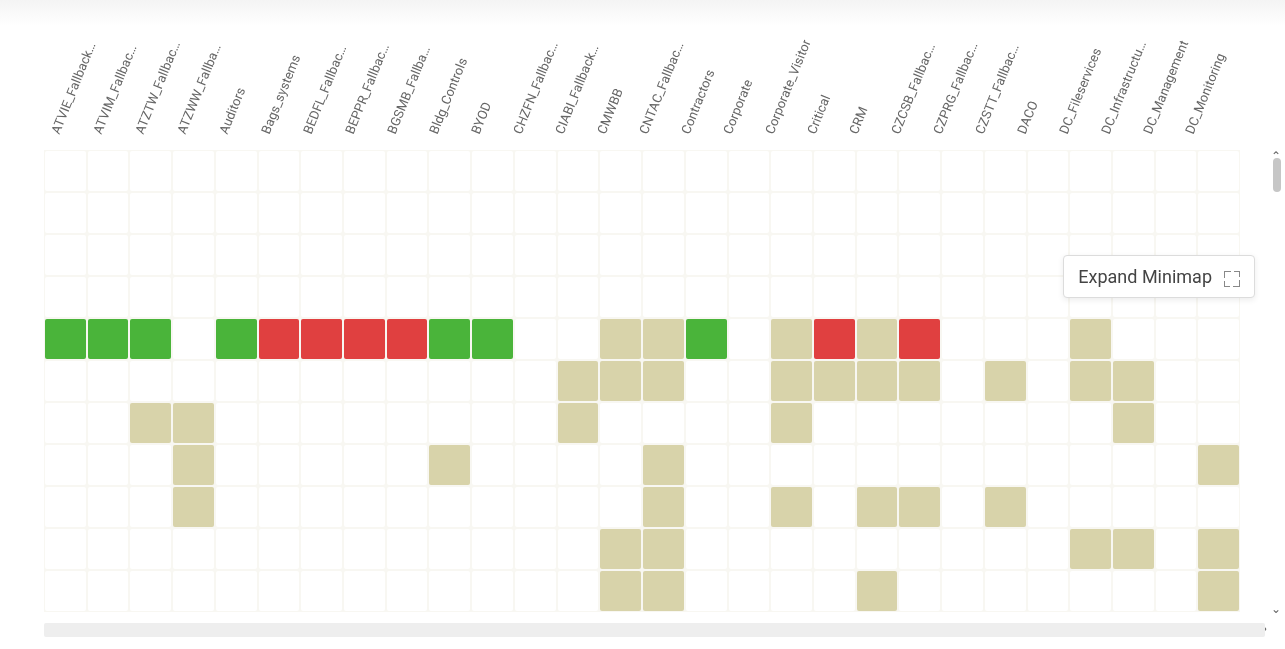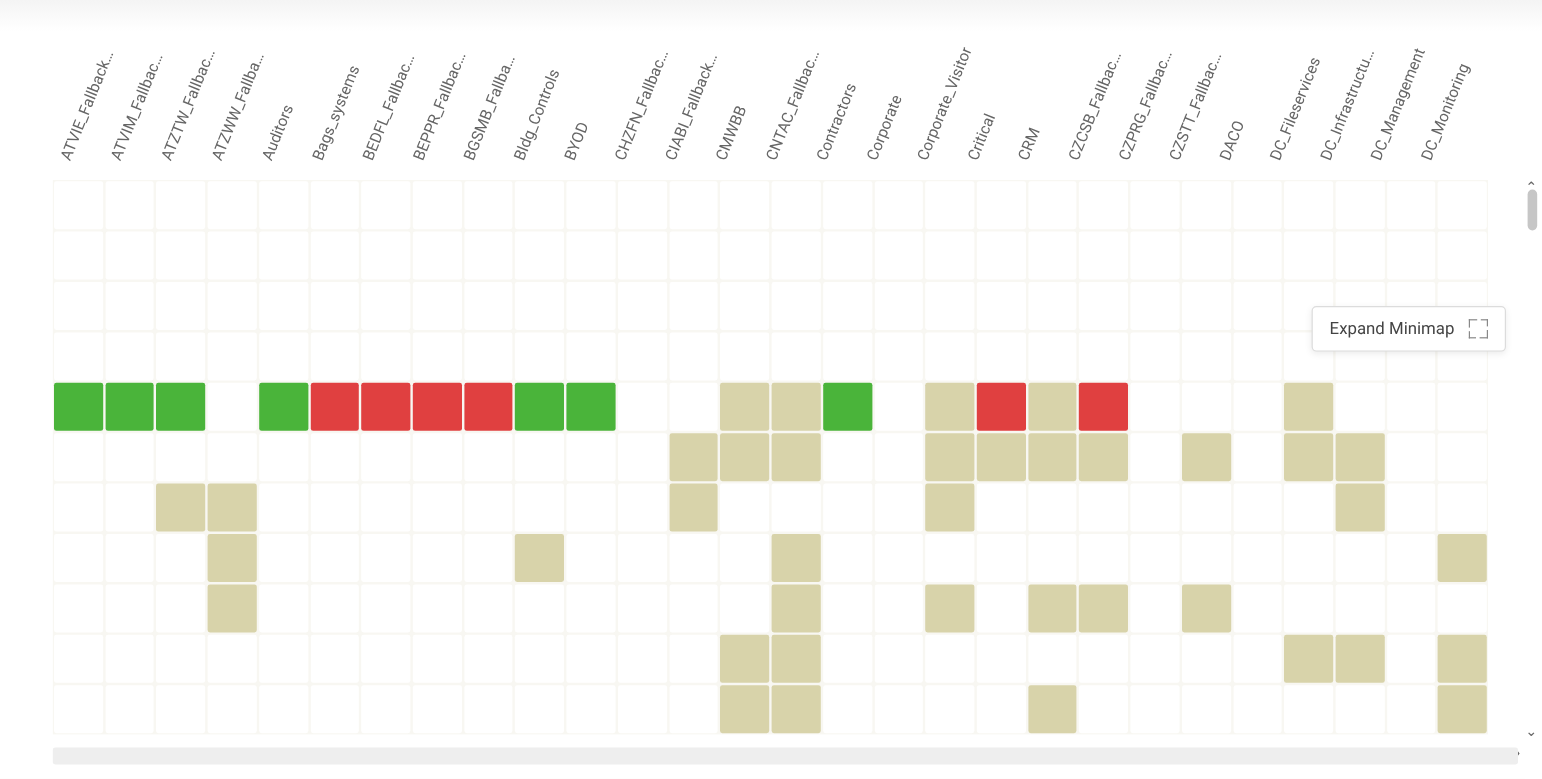--- a/index.html
+++ b/index.html
@@ -95,25 +95,25 @@
     border-radius: 2px;
   }
   .tooltip {
     position: absolute;
     right: 30px;
     top: 255px;
     background: #ffffff;
     border: 1px solid #dcdcdc;
     border-radius: 4px;
     padding: 10px 14px;
-    font-size: 14px;
+    font-size: 18px;
     color: #444;
     box-shadow: 0 2px 6px rgba(0,0,0,0.08);
     display: flex;
-    align-items: flex-start;
+    align-items: flex-end;
     gap: 12px;
   }
   .expand-icon {
     width: 16px; height: 16px;
     position: relative;
   }
   .expand-icon::before,
   .expand-icon::after {
     content: "";
     position: absolute;

